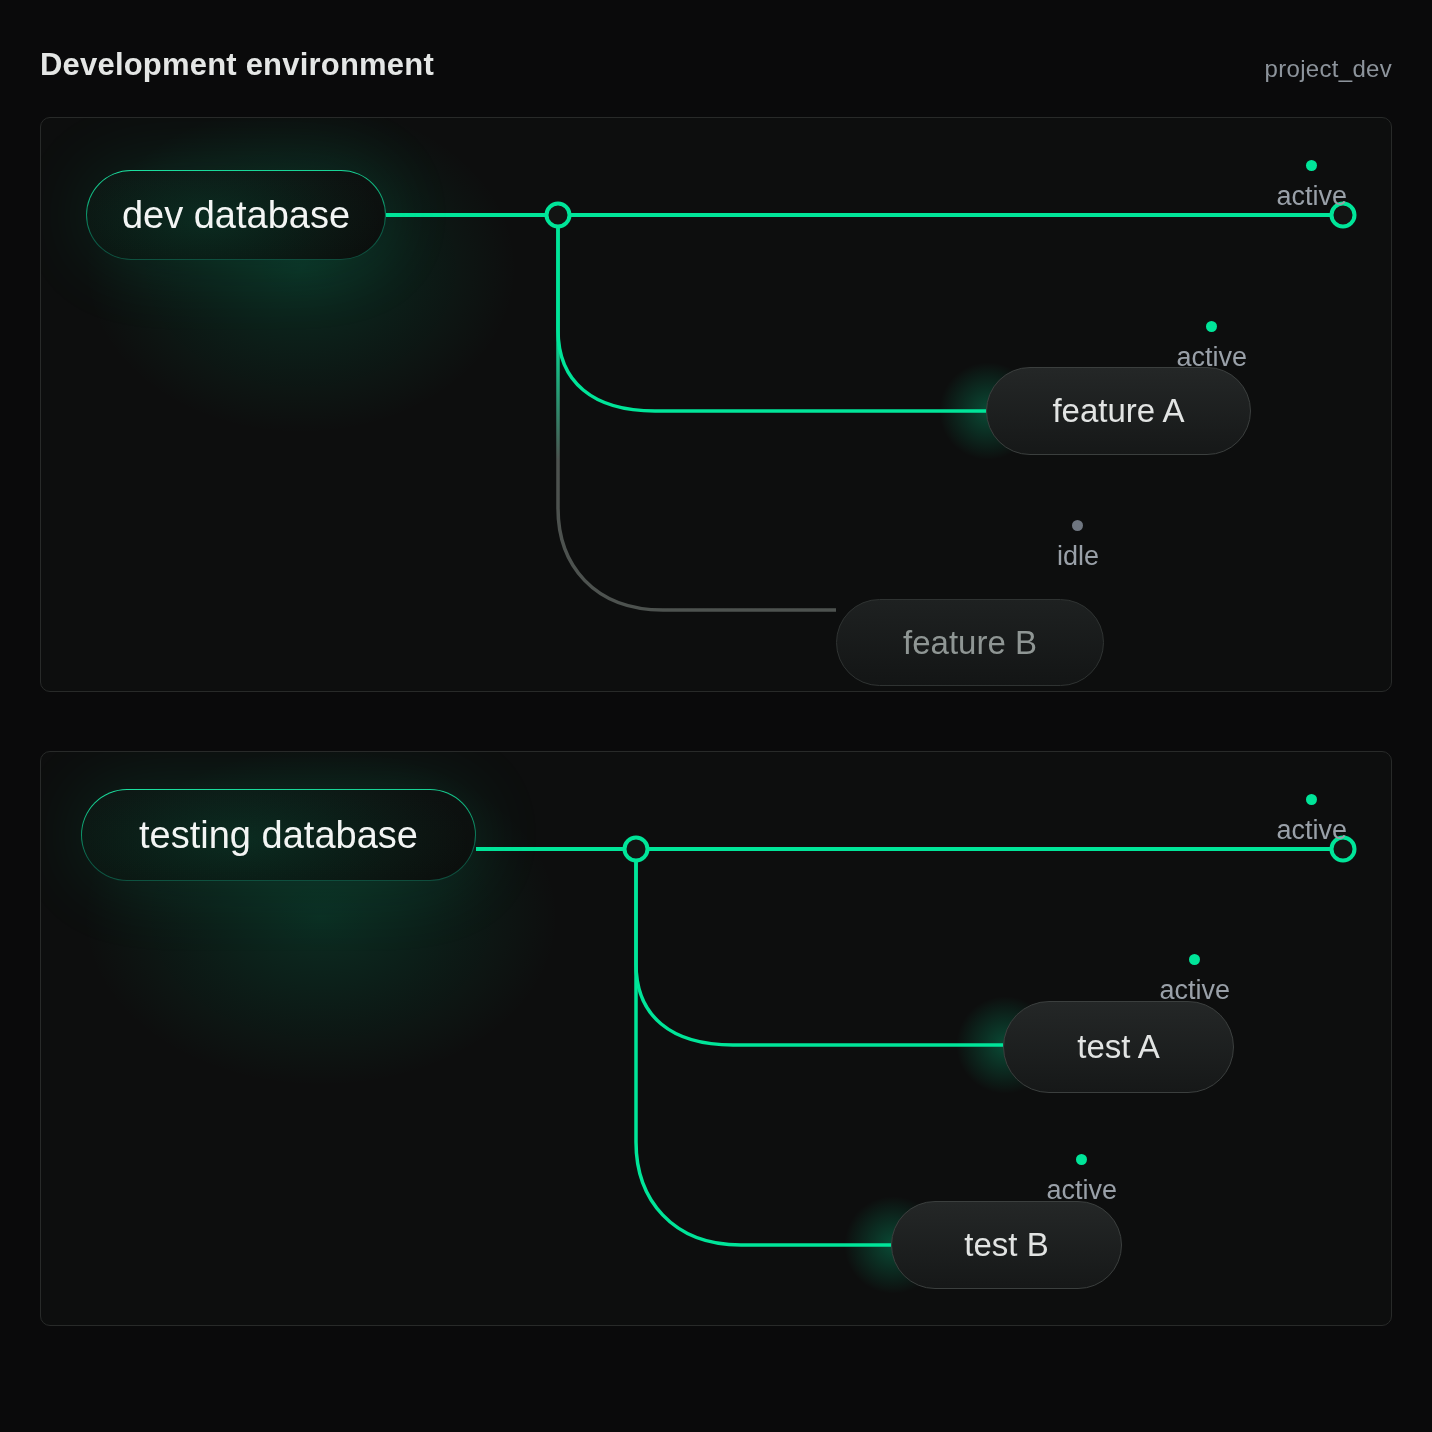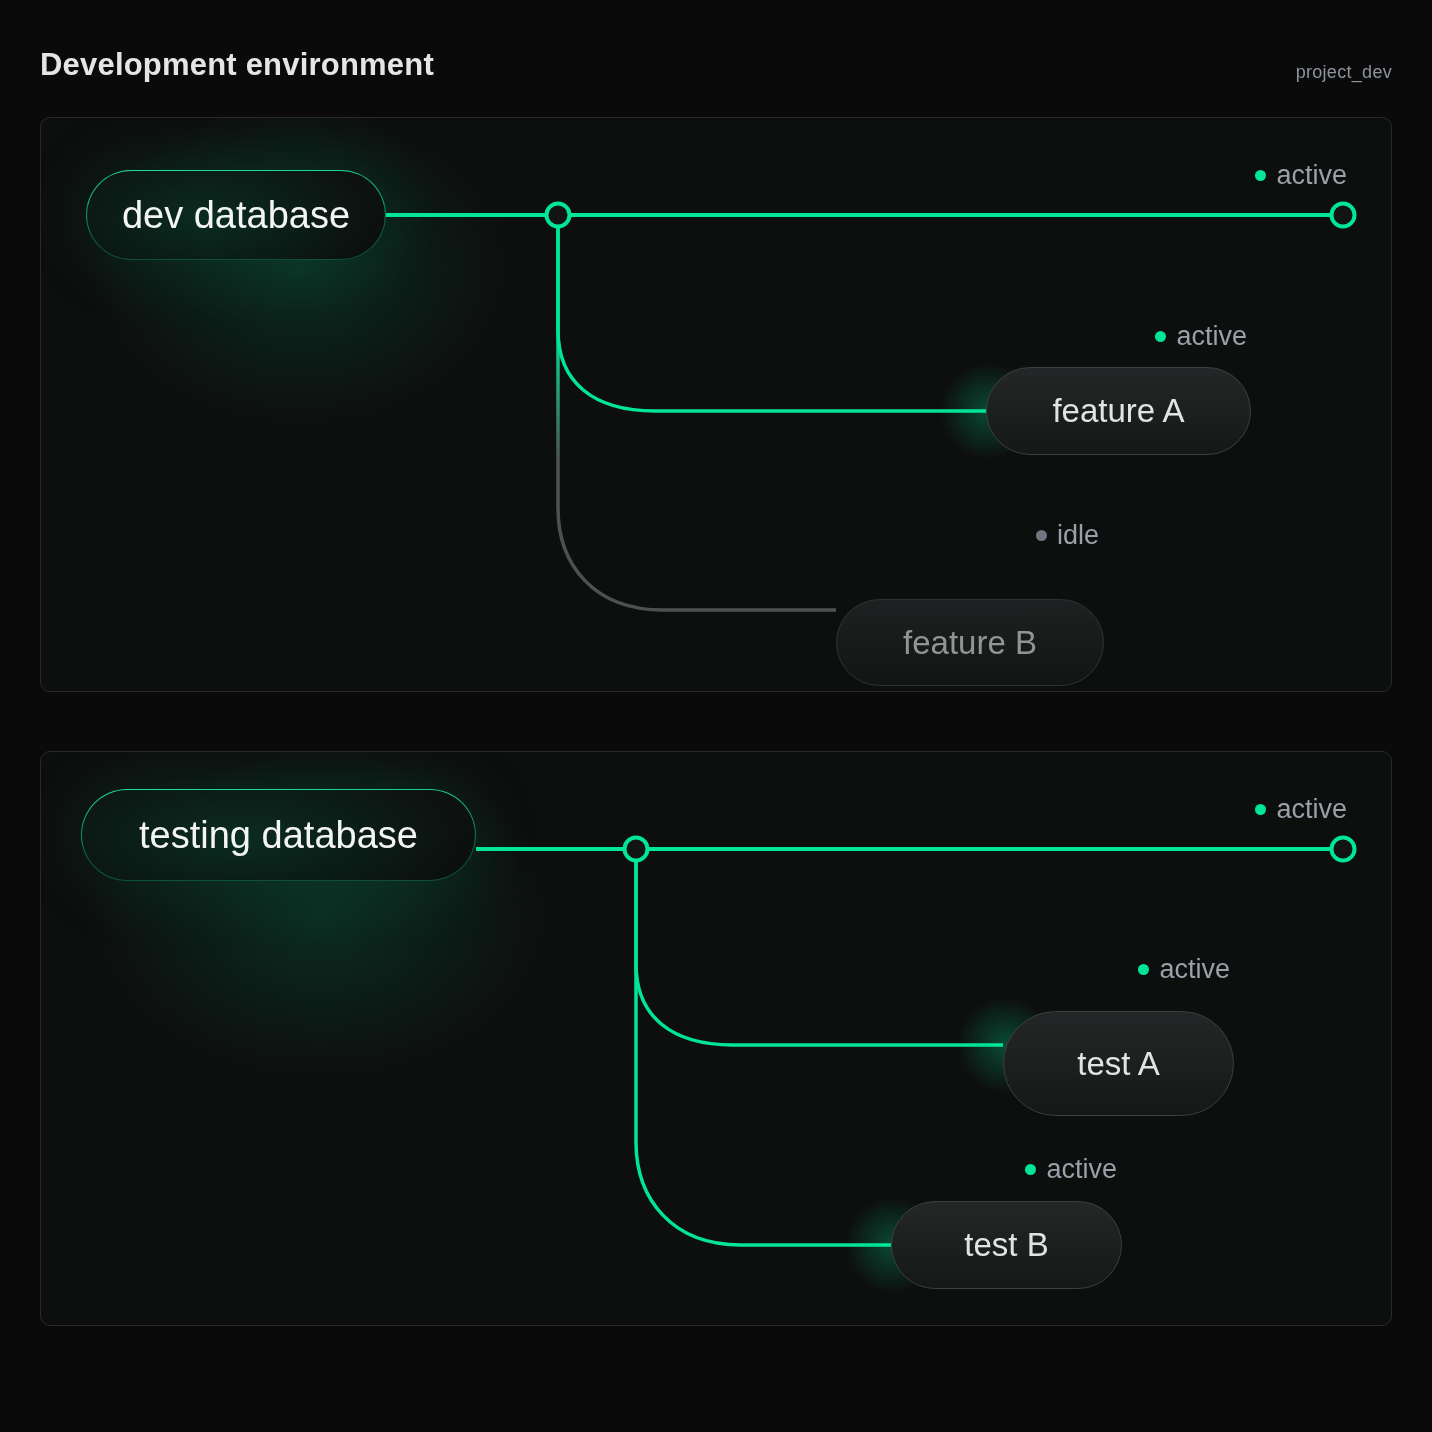--- a/index.html
+++ b/index.html
@@ -12,21 +12,21 @@
   .page { padding: 40px 40px 44px 40px; }
 
   .env-header {
     display: flex; justify-content: space-between; align-items: flex-end;
     padding: 7px 0 0 0;
   }
   .env-title {
     font-size: 31px; font-weight: 600; color: #e4e6e5; letter-spacing: 0.2px;
   }
   .project-label {
-    font-size: 18px; font-weight: 400; color: #8d949c; letter-spacing: 0.3px;
+    font-size: 24px; font-weight: 400; color: #8d949c; letter-spacing: 0.3px;
   }
   .panel {
     position: relative;
     width: 1352px; height: 575px;
     margin-top: 34px;
     background: #0d0e0e;
     border: 1px solid #282a29;
     border-radius: 10px;
     overflow: hidden;
   }
@@ -72,21 +72,21 @@
     background: linear-gradient(180deg, #1e2121 0%, #131515 100%);
     border-color: #2f3332;
     color: #8f9694;
     margin-top: 32px;
   }
 
   
   .status {
     position: absolute;
     display: inline-flex; align-items: center; gap: 10px;
-    font-size: 27px; color: #99a0a8;
+    font-size: 27px; color: #99a0a8; flex-direction: column;
   }
   .status .dot {
     width: 11px; height: 11px; border-radius: 50%;
     background: #00e599;
   }
   .status .dot.idle { background: #6f7680; }
 </style>
 </head>
 <body>
 
@@ -156,21 +156,21 @@
         <path d="M 595 97 V 212 C 595 264 630 293 692 293 H 962" fill="none" stroke="#00e599" stroke-width="3.5"></path>
         <path d="M 435 97 H 1302" fill="none" stroke="#00e599" stroke-width="4"></path>
         <circle cx="595" cy="97" r="11.5" fill="#121413" stroke="#00e599" stroke-width="4"></circle>
         <circle cx="1302" cy="97" r="11.5" fill="#121413" stroke="#00e599" stroke-width="4"></circle>
       </svg>
 
       <div class="pill db" style="left:40px; top:37px; width:395px; height:92px;">
         <span>testing database</span>
       </div>
 
-      <div class="pill branch active" style="left:962px; top:259px; width:231px; height:105px;">
+      <div class="pill branch active" style="left:962px; top:249px; width:231px; height:92px;">
         <span>test A</span>
       </div>
 
       <div class="pill branch active" style="left:850px; top:449px; width:231px; height:88px;">
         <span>test B</span>
       </div>
 
       <div class="status" style="right:44px; top:42px;">
         <span class="dot active"></span>
         <span>active</span>

